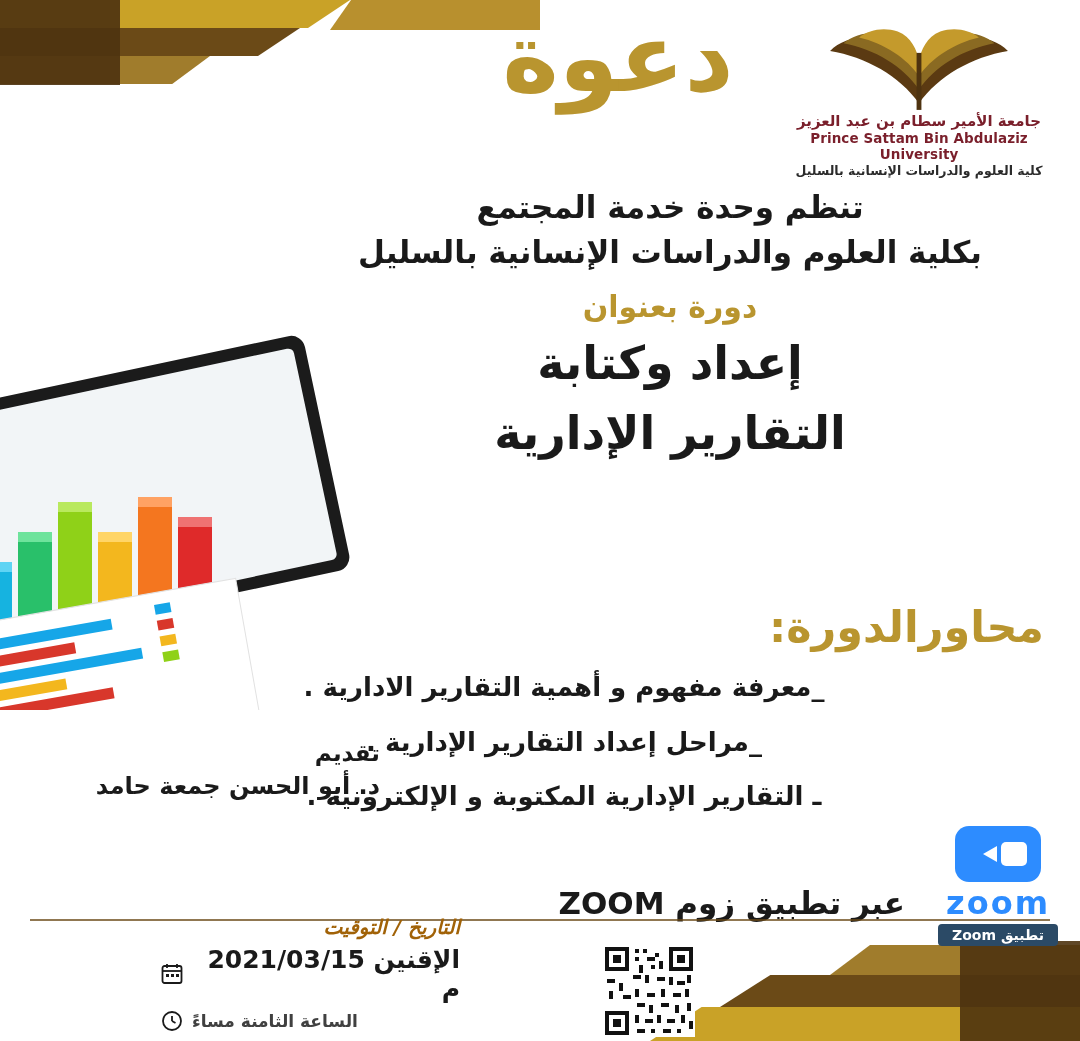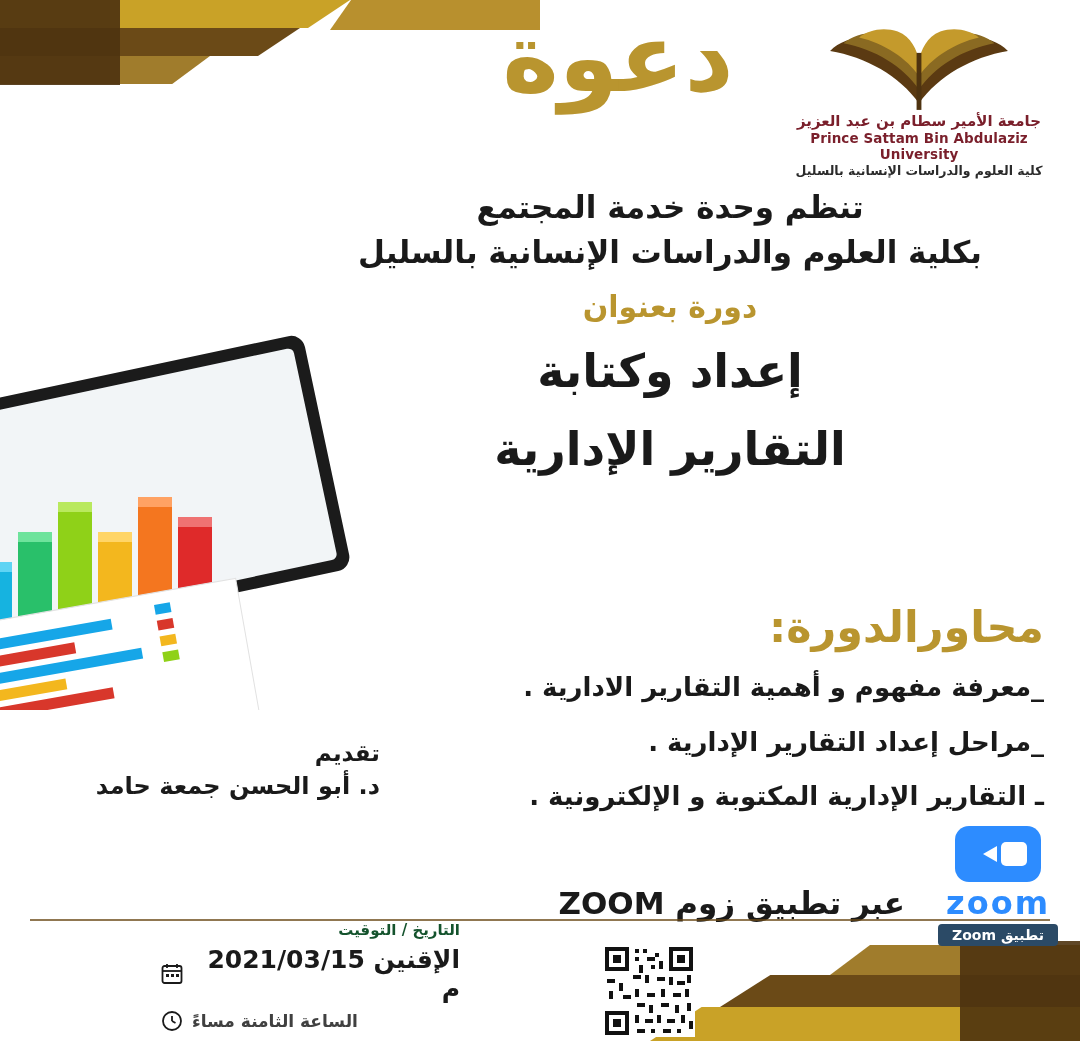--- a/index.html
+++ b/index.html
@@ -48,25 +48,25 @@
   .logo .book{width:100%;height:92px;position:relative;}
   .logo-name-ar{font-size:15px;font-weight:700;color:#7a1f2b;margin-top:2px;letter-spacing:0;}
   .logo-name-en{font-size:13.5px;font-weight:700;color:#7a1f2b;letter-spacing:.1px;}
   .logo-fac{font-size:12.5px;font-weight:700;color:#2b2b2b;margin-top:1px;}
 
   
   .hdr{position:absolute;right:40px;top:185px;width:740px;text-align:center;}
   .hdr .l1{font-size:31px;font-weight:700;color:#1a1a1a;line-height:1.45;}
   .hdr .l2{font-size:31px;font-weight:700;color:#1a1a1a;line-height:1.45;}
   .hdr .l3{font-size:30px;font-weight:700;color:#b9952f;margin-top:14px;}
-  .title{font-size:46px;font-weight:700;color:#1a1a1a;line-height:1.35;margin-top:16px;}
+  .title{font-size:46px;font-weight:700;color:#1a1a1a;line-height:1.35;margin-top:8px;}
 
   
   .axes-head{position:absolute;right:36px;top:602px;font-size:43px;font-weight:700;color:#b9952f;}
-  .topics{position:absolute;right:36px;top:660px;width:960px;text-align:right;}
+  .topics{position:absolute;right:36px;top:660px;width:960px;text-align:center;}
   .topics div{font-size:26px;font-weight:700;color:#1a1a1a;line-height:2.1;}
 
   
   .presenter{position:absolute;right:700px;top:740px;width:300px;text-align:right;}
   .presenter .t{font-size:23px;font-weight:700;color:#1a1a1a;}
   .presenter .n{font-size:24px;font-weight:700;color:#1a1a1a;margin-top:6px;}
 
   
   .chartart{position:absolute;left:-12px;top:240px;width:400px;height:470px;}
 
@@ -81,21 +81,21 @@
   .zoom .pill{background:#2b4a66;color:#fff;font-size:14px;font-weight:700;border-radius:4px;
       padding:3px 0;margin-top:2px;}
 
   .viazoom{position:absolute;right:175px;bottom:120px;font-size:31px;font-weight:700;color:#1a1a1a;}
 
   
   .divider{position:absolute;left:30px;right:30px;bottom:120px;height:2px;background:#6b4a17;opacity:.75;}
 
   
   .meta{position:absolute;right:620px;bottom:8px;width:300px;text-align:right;direction:rtl;}
-  .meta .lbl{font-size:15px;font-weight:700;color:#14532d;}
+  .meta .lbl{font-size:20px;font-weight:700;color:#a16207;font-style:italic;}
   .meta .row{display:flex;align-items:center;justify-content:flex-end;gap:8px;margin-top:6px;}
   .meta .date{font-size:25px;font-weight:700;color:#1a1a1a;}
   .meta .time{font-size:17px;font-weight:700;color:#404040;}
   .ic{width:24px;height:24px;flex:0 0 24px;}
 
   
   .qr{position:absolute;right:385px;bottom:4px;width:92px;height:92px;}
 </style>
 </head>
 <body>

